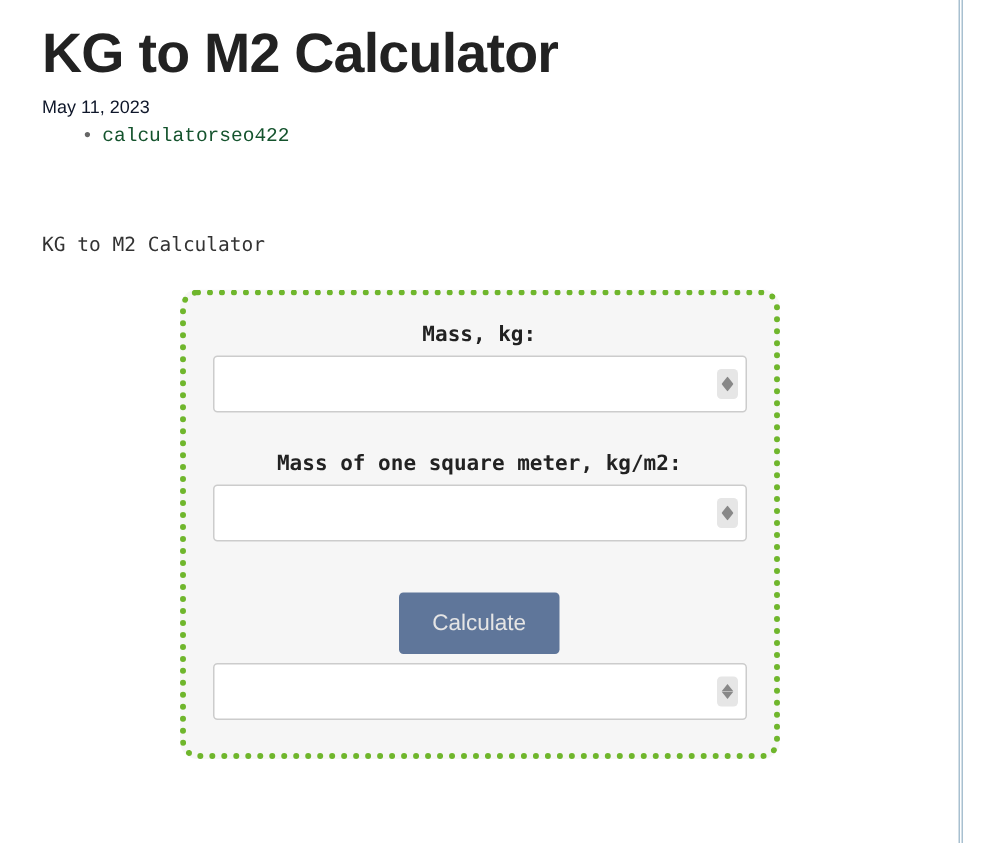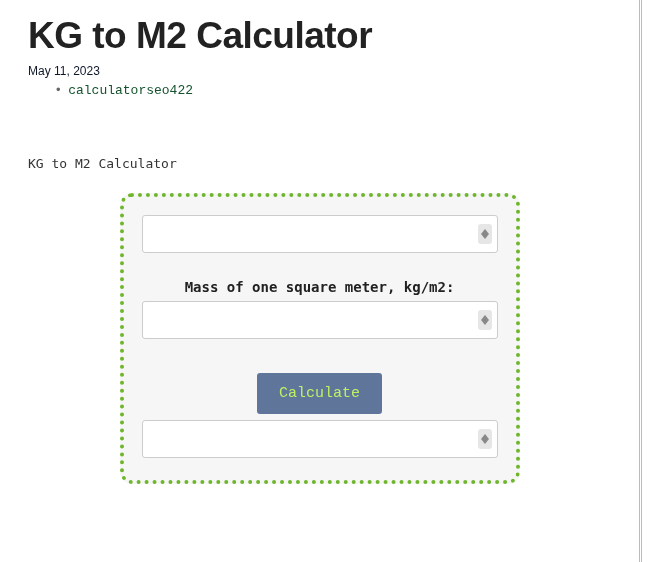--- a/index.html
+++ b/index.html
@@ -102,27 +102,27 @@
     pointer-events: none;
   }
   .spinner svg { display: block; }
   .calc-button-row {
     text-align: center;
     margin-top: 34px;
     margin-bottom: 6px;
   }
   .calc-button {
     background: #5f769a;
-    color: #bef264;
+    color: #e5e5e5;
     border: none;
     padding: 12px 22px;
     font-size: 15px;
     border-radius: 3px;
     cursor: pointer;
-    font-family: Liberation Mono, monospace;
+    font-family: Liberation Sans, sans-serif;
   }
   .right-edge {
     position: absolute;
     top: 0;
     right: 0;
     width: 14px;
     height: 562px;
     background: #fff;
     border-left: 1px solid #a8c0d0;
   }
@@ -135,20 +135,21 @@
   <div class="date">May 11, 2023</div>
   <div class="author-row">
     <span class="bullet">•</span>
     <a href="#" class="author-link">calculatorseo422</a>
   </div>
 
   <div class="calc-label">KG to M2 Calculator</div>
 
   <div class="calc-container">
 
+    <div class="field-label">Mass, kg:</div>
     <div class="input-wrap">
       <input type="text" class="num-input" value="" style="">
       <span class="spinner">
         <svg width="8" height="5" viewBox="0 0 8 5">
             <path d="M0 5 L4 0 L8 5 Z" fill="#888"></path>
           </svg>
         <svg width="8" height="5" viewBox="0 0 8 5">
             <path d="M0 0 L4 5 L8 0 Z" fill="#888"></path>
           </svg>
       </span>

